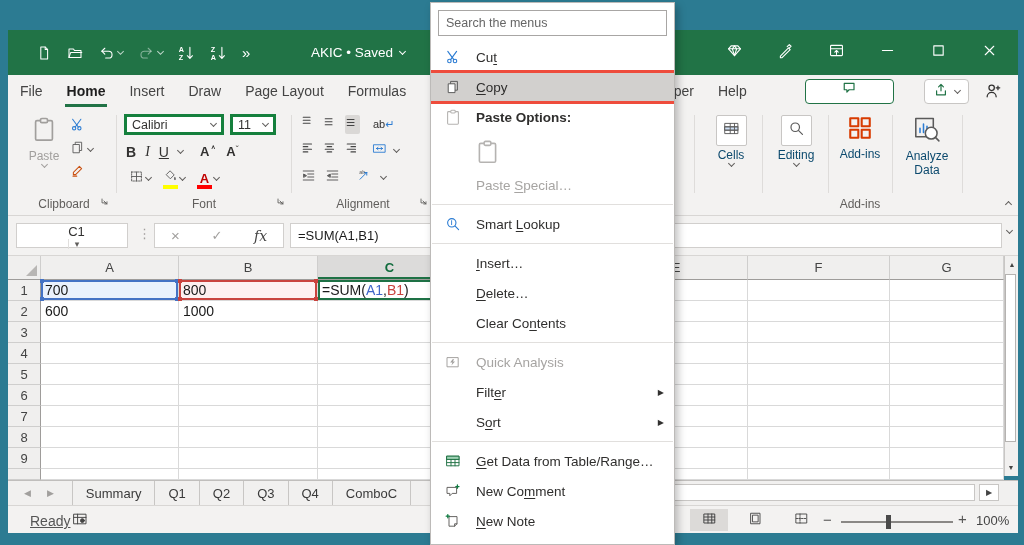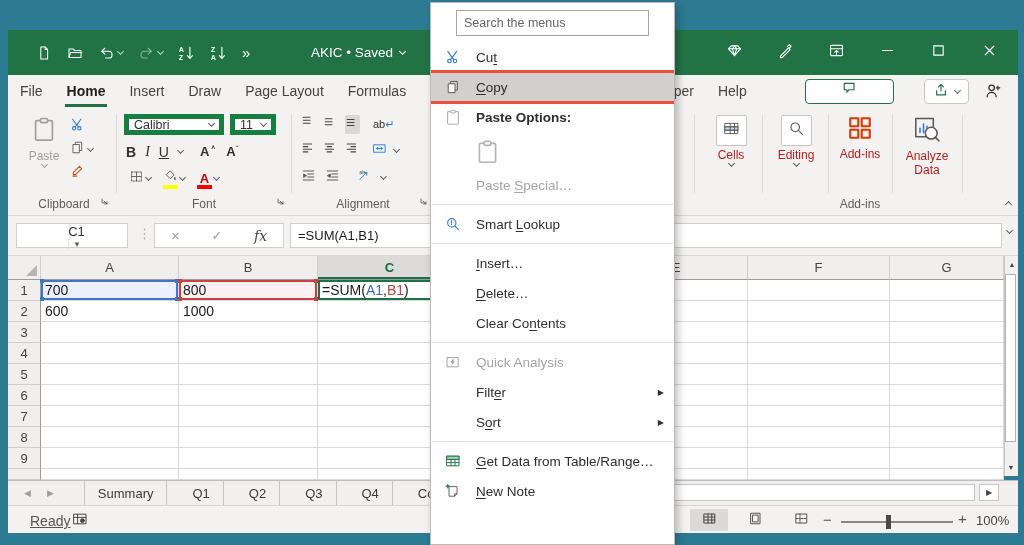--- a/index.html
+++ b/index.html
@@ -24,25 +24,25 @@
   .rtab.active::after { content:""; position:absolute; left:10px; right:10px; bottom:0; height:3px; background:#217346; }
   #comments-btn { position:absolute; left:805px; top:79px; height:25px; border:1px solid #217346; border-radius:4px; background:#fff; color:#217346; font-size:13px; font-weight:bold; display:flex; align-items:center; gap:6px; padding:0 10px; }
   #share-btn { position:absolute; left:924px; top:79px; height:25px; border:1px solid #c8c6c4; border-radius:4px; background:#fff; color:#217346; display:flex; align-items:center; gap:6px; padding:0 8px; }
   #people-icon { position:absolute; left:984px; top:82px; color:#323130; }
 
   
   #ribbon { left:8px; top:107px; width:1010px; height:109px; background:#f3f2f1; border-bottom:1px solid #d8d6d4; }
   .grp-divider { position:absolute; top:8px; bottom:22px; width:1px; background:#dedcda; }
   .grp-label { position:absolute; bottom:4px; font-size:12px; color:#605e5c; width:100%; text-align:center; }
   .launcher { position:absolute; bottom:4px; right:4px; color:#605e5c; }
-  .ribbon-btn-label { font-size:12px; color:#b91c1c; text-align:center; line-height:14px; }
+  .ribbon-btn-label { font-size:12px; color:#0c4a6e; text-align:center; line-height:14px; }
   .gray-txt { color:#a19f9d; }
   .mini-row { display:flex; align-items:center; gap:3px; height:23px; }
   .fmt-btn { display:flex; align-items:center; gap:2px; padding:1px 3px; color:#323130; }
-  .selbox { background:#fff; border:5px solid #15803d; height:21px; display:flex; align-items:center; font-size:12.5px; padding:0 5px; justify-content:space-between; color:#323130; }
+  .selbox { background:#fff; border:3px solid #15803d; height:21px; display:flex; align-items:center; font-size:12.5px; padding:0 5px; justify-content:space-between; color:#323130; }
   .b-txt { font-weight:bold; font-size:14px; } .i-txt { font-style:italic; font-size:14px; font-family:"Liberation Serif",serif; }
   .u-txt { text-decoration:underline; font-size:14px; }
   .af { font-size:13px; font-weight:bold; position:relative; }
   .af sup { font-size:8px; }
   .color-bar { display:block; width:15px; height:4px; margin-top:-2px; }
   .ic-sel { background:#dad8d6; border-radius:2px; }
   .bigbtn { display:flex; flex-direction:column; align-items:center; justify-content:flex-start; gap:2px; }
 
   
   #formulabar { left:8px; top:216px; width:1010px; height:40px; background:#f3f2f1; border-bottom:1px solid #d8d6d4; }
@@ -71,41 +71,41 @@
   .hd { position:absolute; width:4px; height:4px; }
 
   
   #vscroll { left:1004px; top:256px; width:14px; height:220px; background:#f1f0ef; border-left:1px solid #c8c6c4; }
   .sc-btn { width:14px; height:16px; display:flex; align-items:center; justify-content:center; font-size:7px; color:#444; }
   #v-thumb { position:absolute; top:17px; left:1px; width:11px; height:168px; background:#fff; border:1px solid #b5b3b1; }
 
   
   #sheetbar { left:8px; top:480px; width:1010px; height:25px; background:#f1f0ef; border-top:1px solid #c0bebc; display:flex; align-items:stretch; }
   #sheet-nav { display:flex; align-items:center; gap:16px; padding:0 18px 0 16px; color:#a19f9d; font-size:9px; }
-  .sheet-tab { display:flex; align-items:center; padding:0 13px; font-size:13px; color:#3a3a3a; border-right:1px solid #c8c6c4;margin-left:12px; }
+  .sheet-tab { display:flex; align-items:center; padding:0 13px; font-size:13px; color:#3a3a3a; border-right:1px solid #c8c6c4; }
   .sheet-tab:first-of-type { border-left:1px solid #c8c6c4; }
   #hscroll { position:absolute; left:670px; top:484px; width:305px; height:17px; background:#fff; border:1px solid #c8c6c4; }
   #h-right { position:absolute; left:979px; top:484px; width:20px; height:17px; background:#fff; border:1px solid #c8c6c4; display:flex; align-items:center; justify-content:center; font-size:8px; color:#444; }
 
   
   #statusbar { left:8px; top:505px; width:1010px; height:28px; background:#f3f2f1; border-top:1px solid #d8d6d4; }
   #status-ready { position:absolute; left:22px; top:7px; font-size:14px; color:#555;text-decoration:underline; }
   #macro-ic { position:absolute; left:64px; top:5px; }
   .view-btn { position:absolute; top:3px; width:38px; height:22px; display:flex; align-items:center; justify-content:center; }
   .view-btn.active { background:#dcdad8; }
   #zoom-minus { position:absolute; left:815px; top:5px; font-size:15px; color:#555; }
   #zoom-track { position:absolute; left:833px; top:15px; width:112px; height:1.5px; background:#8a8886; }
   #zoom-thumb { position:absolute; left:878px; top:9px; width:5px; height:14px; background:#4a4a4a; }
   #zoom-plus { position:absolute; left:950px; top:4px; font-size:15px; color:#555; }
   #zoom-pct { position:absolute; left:968px; top:7px; font-size:13px; color:#444; }
   #teal-bottom { left:0; top:533px; width:1024px; height:12px; background:#2c7b92; }
 
   
   #ctx-menu { left:430px; top:2px; width:245px; height:543px; background:#fff; border:1px solid #bcbab8; box-shadow:3px 4px 8px rgba(0,0,0,.25); z-index:40; padding-top:7px; overflow:hidden; }
-  #ctx-search { display:block; width:193px; margin:0 auto 6px; height:26px; border:1px solid #a8a6a4; font-size:12.5px; padding:0 7px; font-family:"Liberation Sans",sans-serif; color:#323130; outline:none; }
+  #ctx-search { display:block; width:229px; margin:0 auto 6px; height:26px; border:1px solid #a8a6a4; font-size:12.5px; padding:0 7px; font-family:"Liberation Sans",sans-serif; color:#323130; outline:none; }
   #ctx-search::placeholder { color:#666; }
   .mi { height:30px; display:flex; align-items:center; padding:0 10px 0 12px; font-size:13.5px; color:#2f2e2d; position:relative; }
   .mi .mic { width:20px; display:flex; justify-content:center; }
   .mi .mlabel { margin-left:13px; flex:1; }
   .mi.bold .mlabel { font-weight:bold; }
   .mi.disabled { color:#a6a4a2; }
   .mi .subarrow { font-size:8px; color:#323130; }
   .mi.highlighted { background:#d2d0ce; }
   .red-outline { position:absolute; left:-4px; right:-4px; top:-2px; bottom:-2px; border:3px solid #ee4c3c; pointer-events:none; }
   .msep { height:1px; background:#e1dfdd; margin:4px 1px; }
@@ -697,20 +697,29 @@
             <path d="M2.5 8h15"></path>
             <rect x="2.5" y="4" width="15" height="4" fill="#9fd1b4"></rect>
             <path d="M2.5 12h15M7.5 8v8M12.5 8v8"></path>
           </svg>
         </span>
         <span class="mlabel"><u>G</u>et Data from Table/Range…</span>
       </div>
       <div class="mi">
         <span class="mic">
           <svg width="16" height="16" viewBox="0 0 20 20" fill="none" stroke="#605e5c" stroke-width="1.2" stroke-linecap="round" stroke-linejoin="round">
+            <path d="M3 5.5h11.5V13H9l-3 3v-3H3z"></path>
+            <path d="M15.5 2.5v4M13.5 4.5h4" stroke="#107c41" stroke-width="1.6"></path>
+          </svg>
+        </span>
+        <span class="mlabel">New Co<u>m</u>ment</span>
+      </div>
+      <div class="mi">
+        <span class="mic">
+          <svg width="16" height="16" viewBox="0 0 20 20" fill="none" stroke="#605e5c" stroke-width="1.2" stroke-linecap="round" stroke-linejoin="round">
             <path d="M5.5 4.5h9.5v9l-3 3H5.5z"></path>
             <path d="M15 13.5h-3v3"></path>
             <path d="M3.5 2v4M1.5 4h4" stroke="#107c41" stroke-width="1.6"></path>
           </svg>
         </span>
         <span class="mlabel"><u>N</u>ew Note</span>
       </div>
     </div>
 </div>
 

